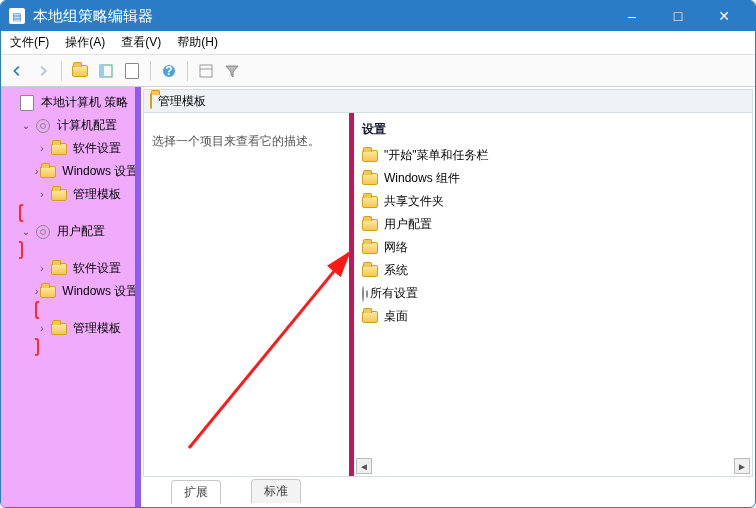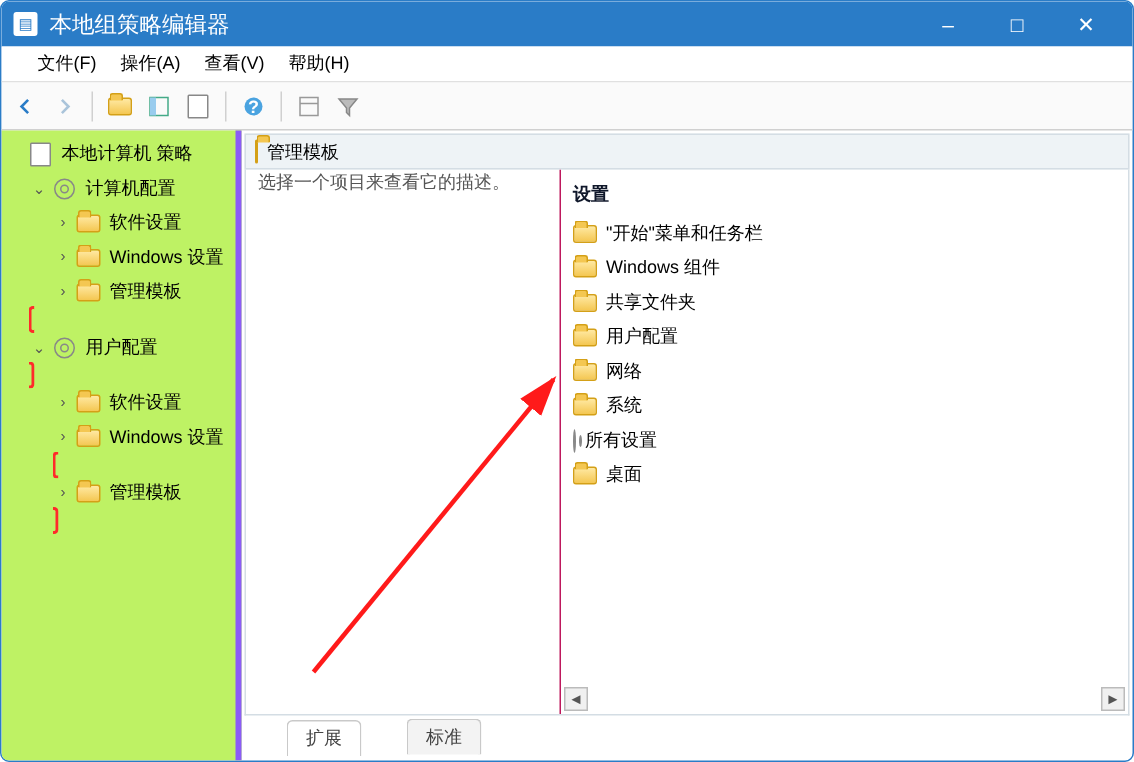--- a/index.html
+++ b/index.html
@@ -4,41 +4,41 @@
 <style>
 * { box-sizing: border-box; margin: 0; padding: 0; font-family: "Microsoft YaHei", "Segoe UI", sans-serif; font-size: 12px; }
 body { background: #fff; width: 756px; height: 508px; border: 1px solid #2a7cc7; border-radius: 6px; overflow: hidden; }
 
 .titlebar { background: #2a7cc7; color: #fff; height: 30px; display: flex; align-items: center; padding: 0 8px; }
 .titlebar .app-icon { width: 16px; height: 16px; background: #fff; margin-right: 8px; display: inline-flex; align-items: center; justify-content: center; color: #2a7cc7; font-size: 10px; border-radius: 2px; }
 .titlebar .title { flex: 1; font-size: 15px; }
 .titlebar .win-btns { display: flex; gap: 0; }
 .titlebar .win-btn { width: 46px; height: 30px; display: flex; align-items: center; justify-content: center; color: #fff; font-size: 14px; }
 
-.menubar { background: #fff; height: 24px; display: flex; align-items: center; padding: 0 16px; border-bottom: 1px solid #e0e0e0; }
+.menubar { background: #fff; height: 24px; display: flex; align-items: center; padding: 0 1px; border-bottom: 1px solid #e0e0e0; }
 .menubar .menu-item { padding: 3px 8px; cursor: default; }
 
 .toolbar { background: #fafafa; height: 32px; display: flex; align-items: center; padding: 0 4px; border-bottom: 1px solid #d0d0d0; gap: 2px; }
 .toolbar .tbtn { width: 24px; height: 24px; display: flex; align-items: center; justify-content: center; border: 1px solid transparent; border-radius: 2px; }
 .toolbar .sep { width: 1px; height: 20px; background: #d0d0d0; margin: 0 4px; }
 
 .body-area { display: flex; height: calc(100% - 30px - 24px - 32px); }
 
-.tree-pane { width: 160px; border-right: 4px solid #8b5cf6; padding: 4px 2px; background: #bef264; overflow: auto; }
+.tree-pane { width: 140px; border-right: 6px solid #8b5cf6; padding: 4px 2px; background: #f0abfc; overflow: auto; }
 .tree-node { display: flex; align-items: center; padding: 2px 0; white-space: nowrap; cursor: default; }
 .tree-node .toggle { width: 14px; text-align: center; color: #555; font-size: 10px; }
 .tree-node .icon { width: 16px; height: 16px; margin: 0 4px 0 2px; display: inline-flex; align-items: center; justify-content: center; }
 .tree-node .label { padding: 1px 2px; }
 .tree-children { margin-left: 16px; }
 .highlight-red { border: 2px solid #ff2a2a; border-radius: 3px; padding: 0 2px; }
 
 .content-pane { flex: 1; display: flex; flex-direction: column; position: relative; }
 .content-header { background: #eef3f6; border: 1px solid #d4dde4; margin: 2px 2px 0 2px; height: 24px; display: flex; align-items: center; padding: 0 6px; gap: 6px; }
 .content-body { flex: 1; display: flex; margin: 0 2px; border: 1px solid #d4dde4; border-top: none; position: relative; overflow: hidden; }
-.desc-col { width: 210px; padding: 0 8px; color: #555; border-right: 1px solid #be185d; }
+.desc-col { width: 210px; padding: 20px 8px; color: #555; border-right: 5px solid #be185d; }
 .list-col { flex: 1; padding: 4px 8px; position: relative; }
 .list-header { padding: 4px 0 6px 0; color: #0f172a; font-weight: bold; }
 .list-item { display: flex; align-items: center; padding: 3px 0; gap: 6px; cursor: default; }
 
 .folder-icon { width: 16px; height: 12px; background: linear-gradient(#ffe9a3,#f4c752); border: 1px solid #d4a017; border-radius: 2px; position: relative; }
 .folder-icon::before { content:""; position:absolute; top:-4px; left:0; width:7px; height:4px; background:#f4c752; border:1px solid #d4a017; border-bottom:none; border-radius:2px 2px 0 0; }
 .gear-icon { width:14px; height:14px; border:1px solid #888; border-radius:50%; position:relative; }
 .gear-icon::after { content:""; position:absolute; inset:3px; border:1px solid #888; border-radius:50%; }
 .doc-icon { width:14px; height:16px; background:#fff; border:1px solid #888; border-radius:1px; position:relative; }
 

